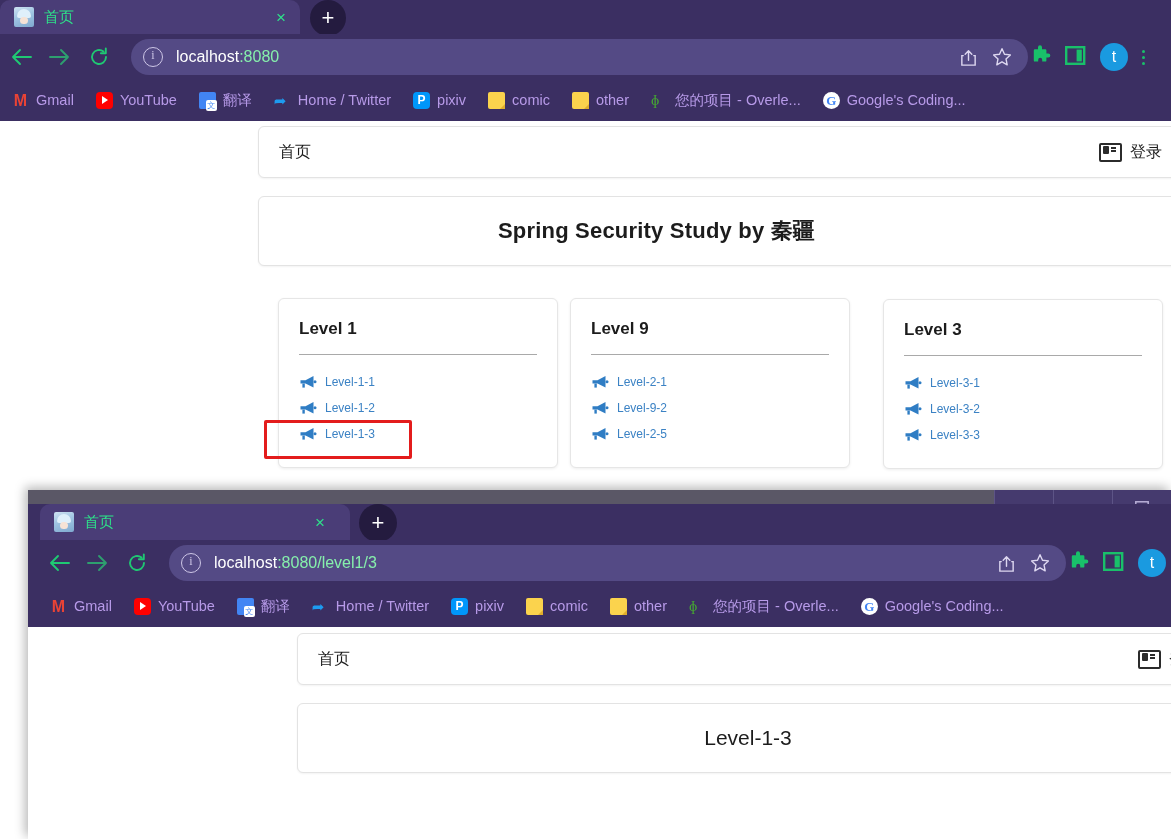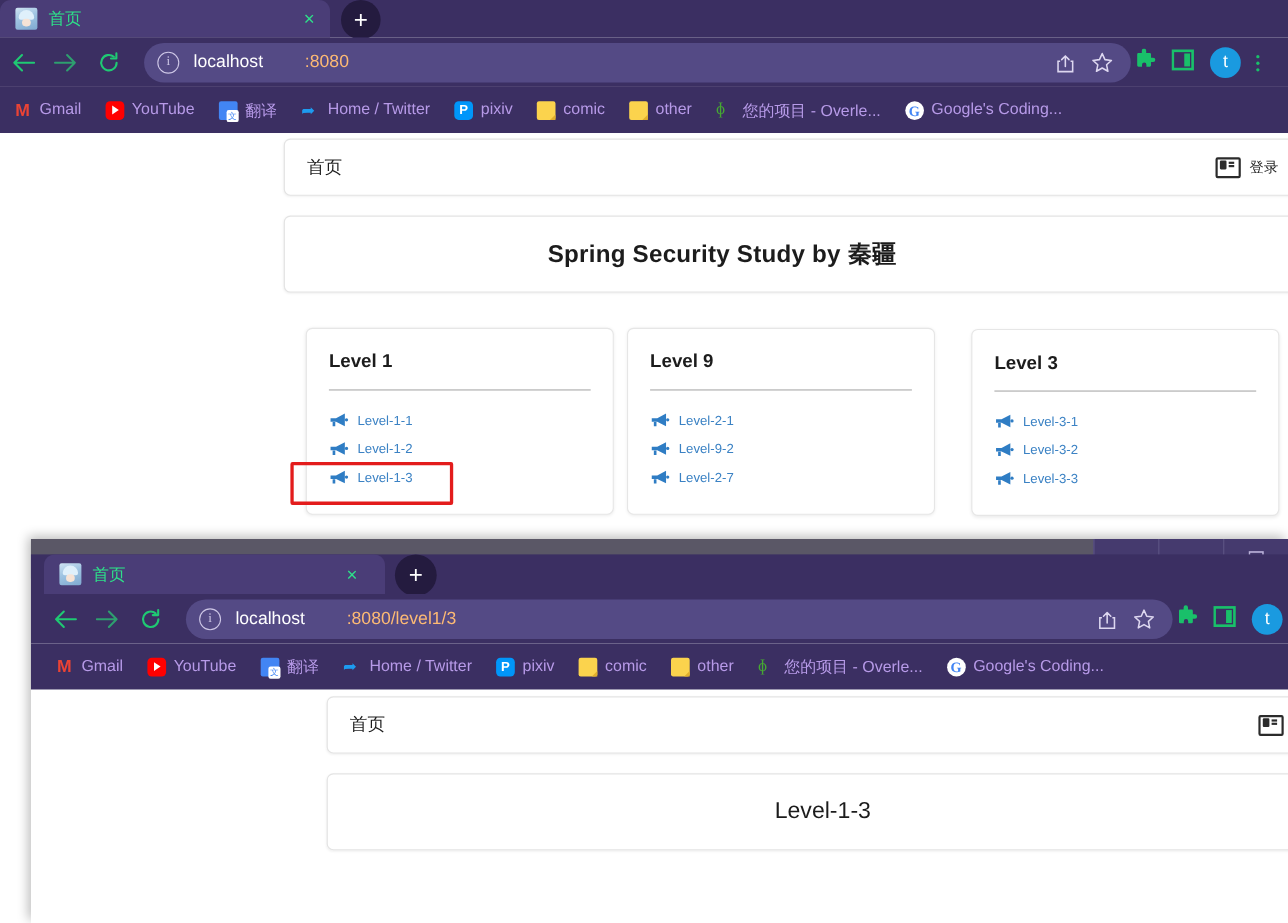--- a/index.html
+++ b/index.html
@@ -82,21 +82,21 @@
   }
   .omni-info {
     flex: 0 0 auto; margin-left: 12px; width: 18px; height: 18px;
     border: 1.6px solid #cdc6e6; border-radius: 50%;
     color: #cdc6e6; font-size: 12px; line-height: 15px; text-align: center;
     font-family: "Liberation Serif", serif;
   }
   .omni-url {
     margin-left: 13px; font-size: 16px; color: #ffffff; white-space: nowrap;
   }
-  .omni-url .dim { color: #fdba74; margin-left: 38px; }
+  .omni-url .dim { color: #86efac; }
   .omni-actions { margin-left: auto; display: flex; align-items: center; gap: 14px; padding-right: 16px; }
   .omni-actions svg { display: block; }
 
   .tb-right { position: absolute; display: flex; align-items: center; }
   .ext-icon { color: #19c06a; }
   .side-icon { color: #19c06a; }
   .avatar {
     border-radius: 50%; background: #1a9ae0; color: #ffffff;
     display: flex; align-items: center; justify-content: center;
     font-size: 16px;
@@ -131,21 +131,21 @@
   }
   .navpanel { display: flex; align-items: center; }
   .nav-home { margin-left: 20px; font-size: 16px; color: #1c1c1c; }
   .nav-login { margin-left: auto; display: flex; align-items: center; }
   .idcard {
     width: 19px; height: 15px; border: 2px solid #2b2b2b; border-radius: 2px;
     position: relative; flex: 0 0 auto;
   }
   .idcard::before { content:""; position:absolute; left:1.5px; top:1.5px; width:6px; height:8px; background:#2b2b2b; border-radius:1px; }
   .idcard::after { content:""; position:absolute; left:10px; top:2.5px; width:4.5px; height:2px; background:#2b2b2b; box-shadow: 0 3px 0 #2b2b2b; }
-  .login-text { margin-left: 8px; font-size: 13px; color: #1c1c1c; }
+  .login-text { margin-left: 8px; font-size: 16px; color: #1c1c1c; }
 
   .hero { display: flex; align-items: center; justify-content: center; }
   .hero-title { font-size: 22px; font-weight: bold; color: #1c1c1c; letter-spacing: .2px; }
 
   .card { position: absolute; background:#fff; border:1px solid #e6e6e6; border-radius:6px; box-shadow: 0 1px 3px rgba(0,0,0,.07); }
   .card-title { position:absolute; left:20px; top:20px; font-size:17px; font-weight:bold; color:#1c1c1c; }
   .card-rule { position:absolute; left:20px; right:20px; top:55px; height:1px; background:#a9a9a9; }
   .card-links { position:absolute; left:20px; top:70px; }
   .link-row { display:flex; align-items:center; height:26px; }
   .bullhorn { width:18px; height:14px; position:relative; flex:0 0 auto; }
@@ -375,21 +375,21 @@
             <span class="link-text">Level-9-2</span>
           </div>
           <div class="link-row">
             <span class="bullhorn">
               <svg width="18" height="14" viewBox="0 0 18 14">
                   <path d="M1.5 5.2 L6.5 5.2 L14.5 1 L14.5 12.4 L6.5 8.4 L1.5 8.4 Z" fill="#2f7dc4"></path>
                   <path d="M3.4 8.6 L3.4 12.6 L5.8 12.6 L5.8 8.6 Z" fill="#2f7dc4"></path>
                   <circle cx="16" cy="6.7" r="1.5" fill="#2f7dc4"></circle>
                 </svg>
             </span>
-            <span class="link-text">Level-2-7</span>
+            <span class="link-text">Level-2-5</span>
           </div>
         </div>
       </div>
 
       <div class="card" style="left:883px; top:178px; width:278px; height:168px;">
         <div class="card-title">Level 3</div>
         <div class="card-rule"></div>
         <div class="card-links">
           <div class="link-row">
             <span class="bullhorn">

